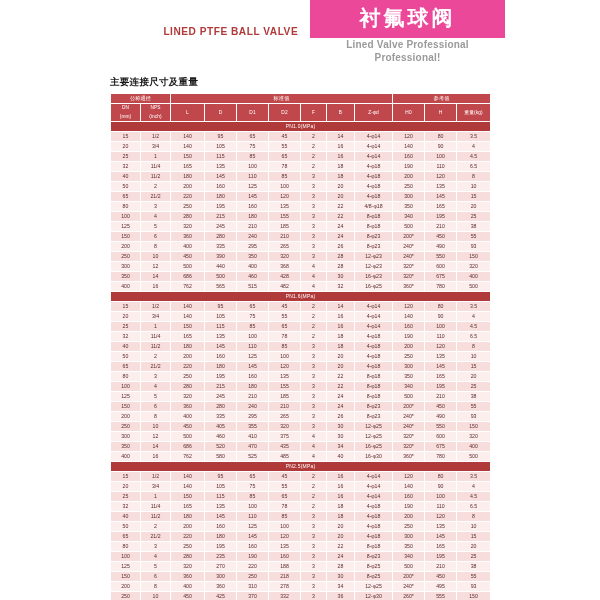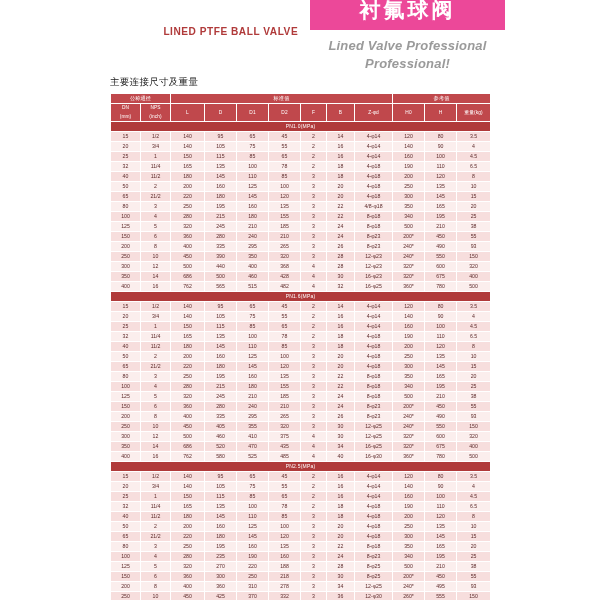--- a/index.html
+++ b/index.html
@@ -53,33 +53,32 @@
     font-size:21px;
     font-weight:bold;
     letter-spacing:3px;
     font-family:"DejaVu Sans","Liberation Sans",sans-serif;
     white-space:nowrap;
   }
   .hdr-tag{
     width:195px;
     text-align:center;
     color:#9a9a9a;
-    font-size:13px;
-    font-style:italic;
+    font-size:10px;
     font-weight:bold;
     line-height:1.35;
-    padding-top:7px;
+    padding-top:0;
     letter-spacing:0.2px;
   }
 
   
   .sec-title{
     margin:14px 0 4px 110px;
     font-size:9.5px;
-    font-weight:normal;
+    font-weight:bold;
     color:#1a1a1a;
     font-family:"DejaVu Sans","Liberation Sans",sans-serif;
     letter-spacing:0.3px;
   }
 
   
   .tbl-wrap{margin:0 0 0 110px;width:380px;}
   table.spec{
     border-collapse:collapse;
     width:380px;

